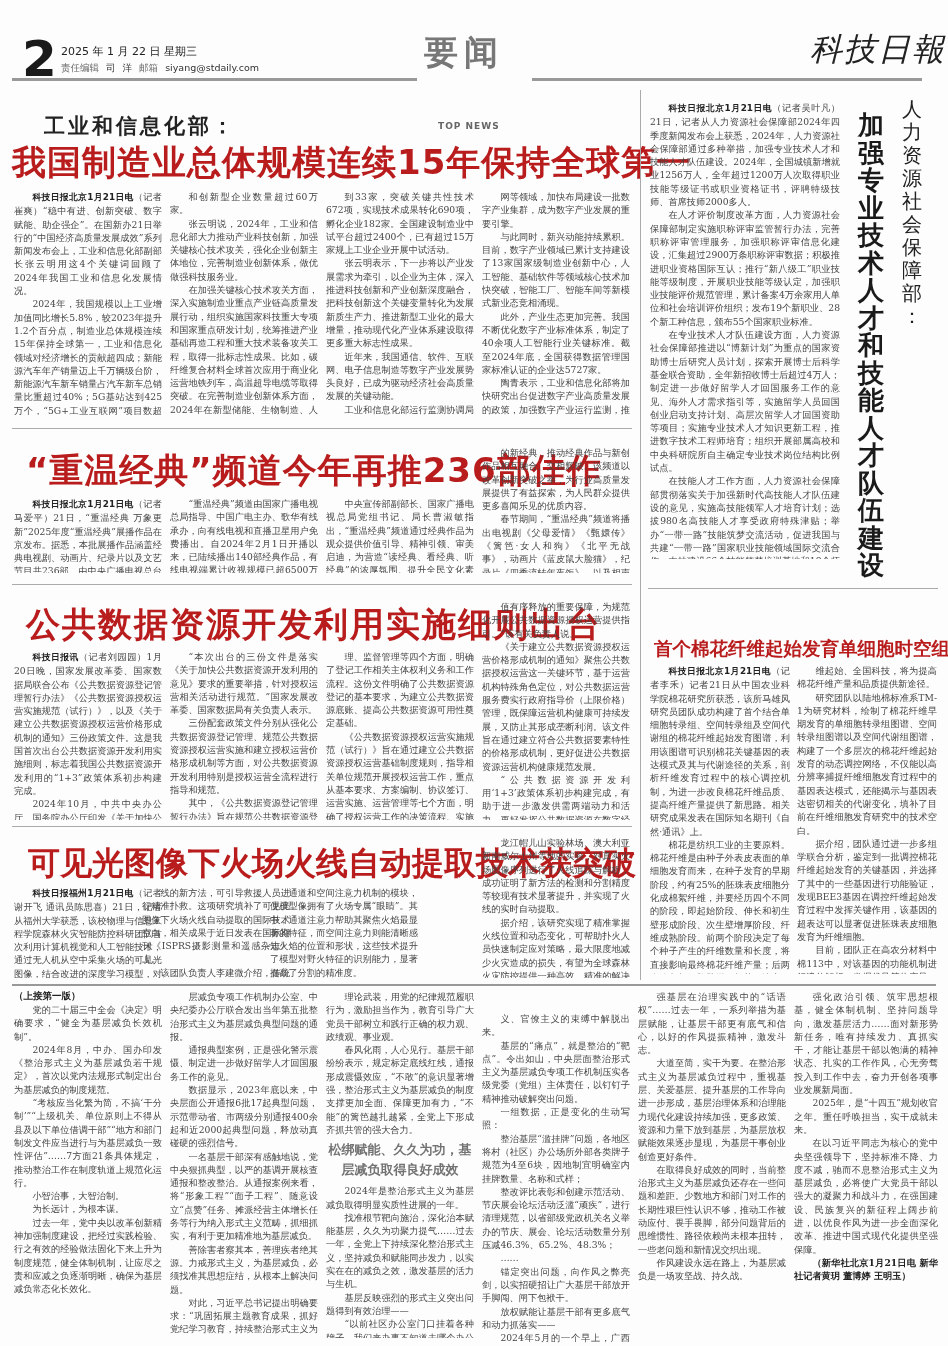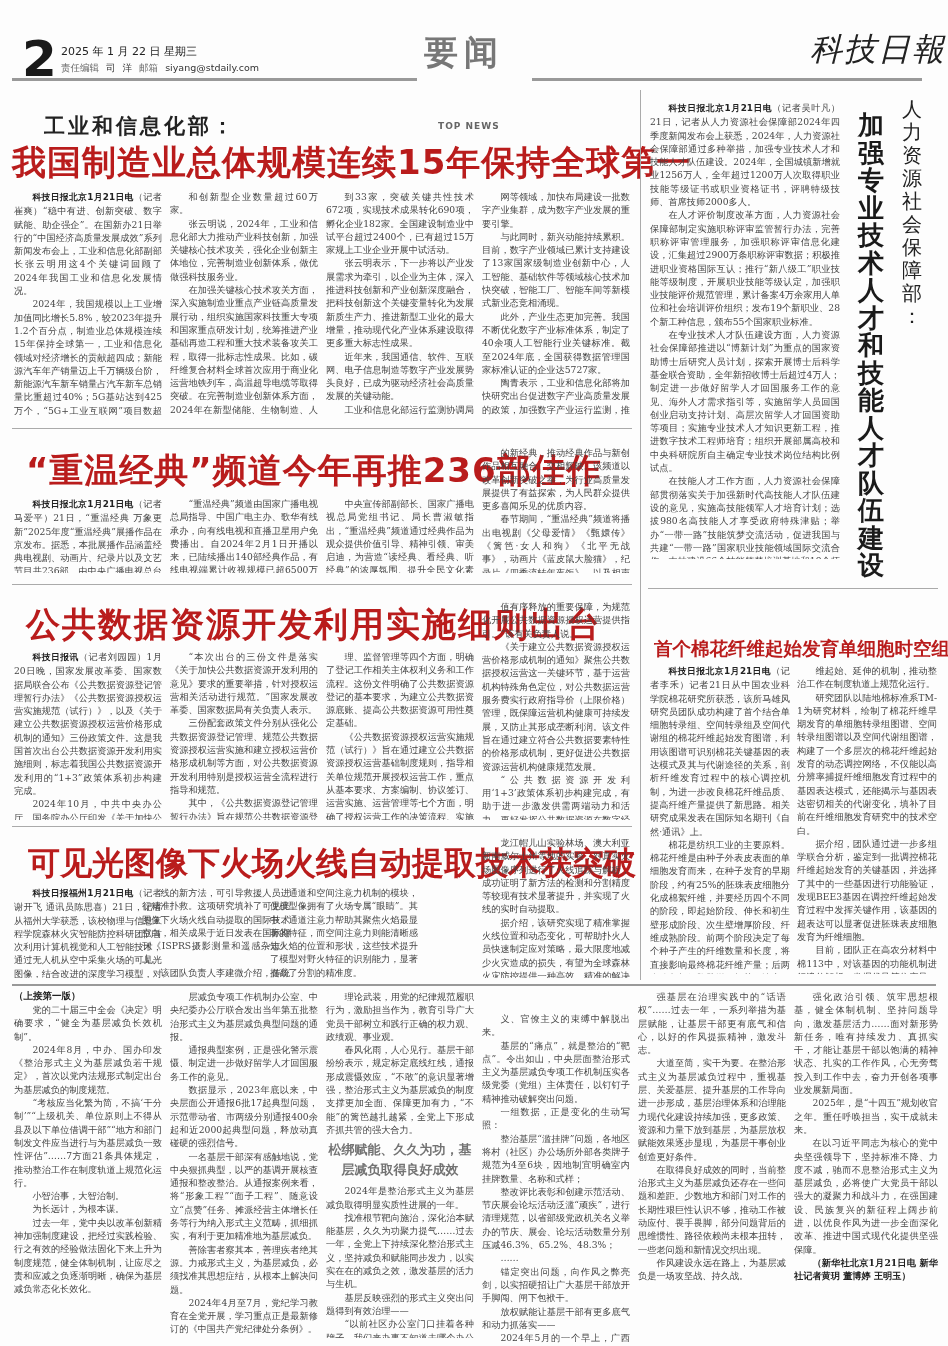--- a/index.html
+++ b/index.html
@@ -165,21 +165,21 @@
     <p>据介绍，该研究实现了精准掌握火线位置和动态变化，可帮助扑火人员快速制定应对策略，最大限度地减少火灾造成的损失，有望为全球森林火灾防控提供一种高效、精准的解决方案，也为生态保护和灾害管理开辟了新方向。</p>
   </div>
 
 <div class="abs hrule" style="left:648px;top:588px;width:290px;"></div>
 <div class="abs headline" style="left:654px;top:636px;font-size:18.5px;letter-spacing:0px;">首个棉花纤维起始发育单细胞时空组学图谱发布</div>
 <div class="abs col" style="left:650px;top:664px;width:140px;height:310px;">
   <p><b class="dl">科技日报北京1月21日电</b><span class="pbody">（记者李禾）记者21日从中国农业科学院棉花研究所获悉，该所马雄风研究员团队成功构建了首个结合单细胞转录组、空间转录组及空间代谢组的棉花纤维起始发育图谱，利用该图谱可识别棉花关键基因的表达模式及其与代谢途径的关系，剖析纤维发育过程中的核心调控机制，为进一步改良棉花纤维品质、提高纤维产量提供了新思路。相关研究成果发表在国际知名期刊《自然·通讯》上。</span></p>
     <p>棉花是纺织工业的主要原料。棉花纤维是由种子外表皮表面的单细胞发育而来，在种子发育的早期阶段，约有25%的胚珠表皮细胞分化成棉絮纤维，并要经历四个不同的阶段，即起始阶段、伸长和初生壁形成阶段、次生壁增厚阶段、纤维成熟阶段。前两个阶段决定了每个种子产生的纤维数量和长度，将直接影响最终棉花纤维产量；后两个阶段与细胞壁增厚相关，决定了纤维强度和细度，并将直接影响最终的棉花纤维品质。</p>
 </div>
 <div class="abs col" style="left:797px;top:664px;width:140px;height:310px;">
-    <p>维起始、延伸的机制，推动整治工作在制度轨道上规范化运行。</p>
+    <p>维起始、全国科技，将为提高棉花纤维产量和品质提供新途径。</p>
     <p>研究团队以陆地棉标准系TM-1为研究材料，绘制了棉花纤维早期发育的单细胞转录组图谱、空间转录组图谱以及空间代谢组图谱，构建了一个多层次的棉花纤维起始发育的动态调控网络，不仅能以高分辨率捕捉纤维细胞发育过程中的基因表达模式，还能揭示与基因表达密切相关的代谢变化，填补了目前在纤维细胞发育研究中的技术空白。</p>
     <p>据介绍，团队通过进一步多组学联合分析，鉴定到一批调控棉花纤维起始发育的关键基因，并选择了其中的一些基因进行功能验证，发现BEE3基因在调控纤维起始发育过程中发挥关键作用，该基因的超表达可以显著促进胚珠表皮细胞发育为纤维细胞。</p>
     <p>目前，团队正在高农分材料中棉113中，对该基因的功能机制进行遗传解析，发掘优异等位变异，以期为高农分棉花品种培育开发有价值的分子标记。而棉花纤维起始发育过程中的单细胞组学数据、空间转录组数据等都已进行了共享。</p>
   </div>
 
 <div class="abs" style="left:12px;top:984px;width:924px;height:2px;background:#999;"></div>
 
 <div class="abs kicker" style="left:14px;top:990px;font-size:9.5px;">（上接第一版）</div>
 <div class="abs col" style="left:14px;top:1003px;width:148px;height:335px;">
     <p>党的二十届三中全会《决定》明确要求，“健全为基层减负长效机制”。</p>
@@ -188,21 +188,20 @@
     <p>小智治事，大智治制。</p>
     <p>为长远计，为根本谋。</p>
     <p>过去一年，党中央以改革创新精神加强制度建设，把经过实践检验、行之有效的经验做法固化下来上升为制度规范，健全体制机制，让应尽之责和应减之负逐渐明晰，确保为基层减负常态化长效化。</p>
   </div>
 <div class="abs col" style="left:170px;top:990px;width:148px;height:348px;">
     <p>层减负专项工作机制办公室、中央纪委办公厅联合发出当年第五批整治形式主义为基层减负典型问题的通报。</p>
     <p>通报典型案例，正是强化警示震慑、制定进一步做好留学人才回国服务工作的意见。</p>
     <p>数据显示，2023年底以来，中央层面公开通报6批17起典型问题，示范带动省、市两级分别通报400余起和近2000起典型问题，释放动真碰硬的强烈信号。</p>
     <p>一名基层干部深有感触地说，党中央狠抓典型，以严的基调开展核查通报和整改整治。从通报案例来看，将“形象工程”“面子工程”、随意设立“点赞”任务、摊派经营主体增长任务等行为纳入形式主义范畴，抓细抓实，有利于更加精准地为基层减负。</p>
     <p>善除害者察其本，善理疾者绝其源。力戒形式主义，为基层减负，必须找准其思想症结，从根本上解决问题。</p>
-    <p>2024年4月至7月，党纪学习教育在全党开展，学习重点正是最新修订的《中国共产党纪律处分条例》。</p>
     <p>对此，习近平总书记提出明确要求：“巩固拓展主题教育成果，抓好党纪学习教育，持续整治形式主义为基层减负。”</p>
   </div>
 <div class="abs col" style="left:326px;top:990px;width:148px;height:348px;" id="cont-col3">
     <p>理论武装，用党的纪律规范履职行为，激励担当作为，教育引导广大党员干部树立和践行正确的权力观、政绩观、事业观。</p>
     <p>春风化雨，人心见行。基层干部纷纷表示，规定标定底线红线，通报形成震慑效应，“不敢”的意识显著增强，整治形式主义为基层减负的制度支撑更加全面、保障更加有力，“不能”的篱笆越扎越紧，全党上下形成齐抓共管的强大合力。</p>
     <div class="subhead" style="margin: 4px 0px;">松绑赋能、久久为功，基层减负取得良好成效</div>
     <p>2024年是整治形式主义为基层减负取得明显实质性进展的一年。</p>
     <p>找准根节靶向施治，深化治本赋能基层，久久为功聚力提气……过去一年，全党上下持续深化整治形式主义，坚持减负和赋能同步发力，以实实在在的减负之效，激发基层的活力与生机。</p>
     <p>基层反映强烈的形式主义突出问题得到有效治理——</p>
     <p>“以前社区办公室门口挂着各种牌子，我们来办事不知道去哪个办公室好。现在门口牌子少了，我们办事直接到大厅，就会有人主动接待。”在南京市浦口区桥林街道百合社区党群服务中心门口，居民王军德高兴地说，现在办事方便多了。</p>

